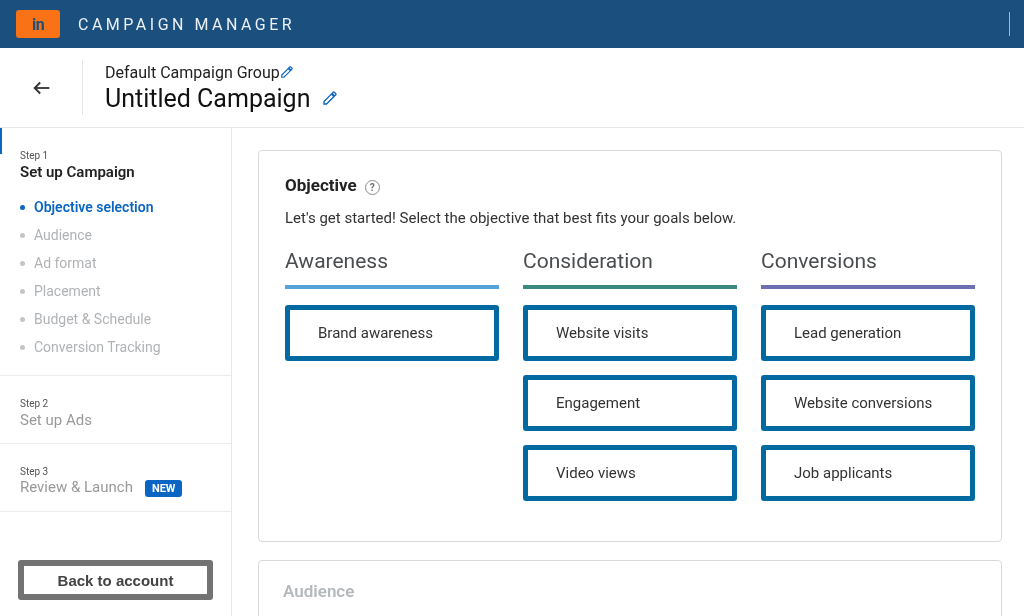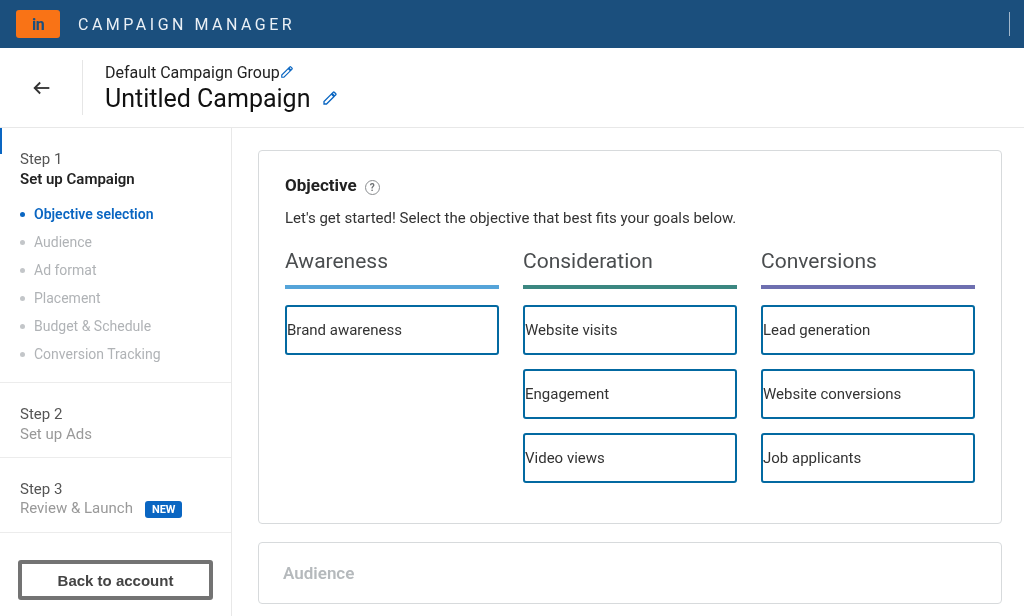--- a/index.html
+++ b/index.html
@@ -14,48 +14,48 @@
   .back { width: 28px; height: 28px; display: flex; align-items: center; justify-content: center; color: #333; margin-right: 24px; cursor: pointer; }
   .vsep { width: 1px; background: #e6e6e6; align-self: stretch; margin: 12px 22px 12px 2px; }
   .campaign-group { font-size: 16px; color: #222; display: flex; align-items: center; }
   .campaign-name { font-size: 25px; font-weight: 400; color: #111; display: flex; align-items: center; gap: 12px; margin-top: 2px; text-align: center; }
   .edit-icon { width: 16px; height: 16px; color: #0a66c2; cursor: pointer; display: inline-flex; }
   .edit-icon.sm { width: 14px; height: 14px; }
   
   .body { display: flex; height: calc(616px - 48px - 80px); }
   .sidebar { width: 232px; min-width: 232px; border-right: 1px solid #e8e8e8; display: flex; flex-direction: column; overflow: auto; }
   .step-block { padding: 22px 20px 14px 20px; border-bottom: 1px solid #ececec; }
-  .step-label { font-size: 15px; color: #555; }
+  .step-label { font-size: 10px; color: #555; }
   .step-title { font-size: 15px; font-weight: 600; color: #222; margin-top: 2px; }
   .step-title.muted { color: #999; font-weight: 400; }
   .substeps { list-style: none; margin-top: 12px; }
   .substeps li { font-size: 14px; color: #b0b3b6; padding: 6px 0 6px 14px; position: relative; cursor: pointer; }
   .substeps li::before { content: ""; position: absolute; left: 0; top: 12px; width: 5px; height: 5px; border-radius: 50%; background: #c3c6c9; }
   .substeps li.active { color: #0a66c2; font-weight: 600; }
   .substeps li.active::before { background: #0a66c2; }
   .new-badge { display: inline-block; background: #0a66c2; color: #fff; font-size: 11px; font-weight: 700; padding: 2px 7px; border-radius: 3px; margin-left: 8px; }
   .bottom-action { margin-top: auto; padding: 16px 18px; }
-  .btn-outline { width: 100%; height: 40px; border: 4px solid #737373; background: #fff; border-radius: 3px; font-size: 15px; font-weight: 600; color: #444; cursor: pointer; }
+  .btn-outline { width: 100%; height: 40px; border: 6px solid #737373; background: #fff; border-radius: 3px; font-size: 15px; font-weight: 600; color: #444; cursor: pointer; }
   
   .step-block.first { position: relative; }
   .step-block.first::before { content: ""; position: absolute; left: -1px; top: 0; height: 26px; width: 3px; background: #0a66c2; }
   
   .main { flex: 1; padding: 22px 22px 0 26px; overflow: auto; }
   .card { border: 1px solid #d7dadc; border-radius: 4px; padding: 24px 26px 26px 26px; margin-bottom: 18px; background: #fff; }
   .card-title { font-size: 17px; font-weight: 700; display: flex; align-items: flex-end; gap: 8px; }
   .help-icon { width: 15px; height: 15px; border: 1px solid #8a8d90; border-radius: 50%; display: inline-flex; align-items: center; justify-content: center; font-size: 10px; color: #6c6f72; cursor: pointer; }
   .card-sub { font-size: 15px; color: #333; margin-top: 14px; }
   .columns { display: flex; gap: 24px; margin-top: 22px; }
   .col { flex: 1; }
   .col-head { font-size: 21px; font-weight: 400; color: #4a4d4f; padding-bottom: 12px; }
   .col-rule { height: 4px; margin-bottom: 16px; }
   .rule-a { background: #55a4d9; }
   .rule-b { background: #3b8781; }
   .rule-c { background: #6e6fb0; }
-  .option { border: 2px solid #0369a1; border-radius: 3px; padding: 14px 0; font-size: 15px; color: #333; margin-bottom: 14px; cursor: pointer; background: #fff; }
+  .option { border: 5px solid #0369a1; border-radius: 3px; padding: 14px 28px; font-size: 15px; color: #333; margin-bottom: 14px; cursor: pointer; background: #fff; }
   .card.collapsed { padding: 20px 24px; }
   .card.collapsed .card-title { color: #b5b9bc; font-weight: 600; }
   svg { display: block; }
 </style>
 </head>
 <body>
 
 <div class="topbar">
   <div class="logo">in</div>
   <div class="app-title">CAMPAIGN MANAGER</div>

